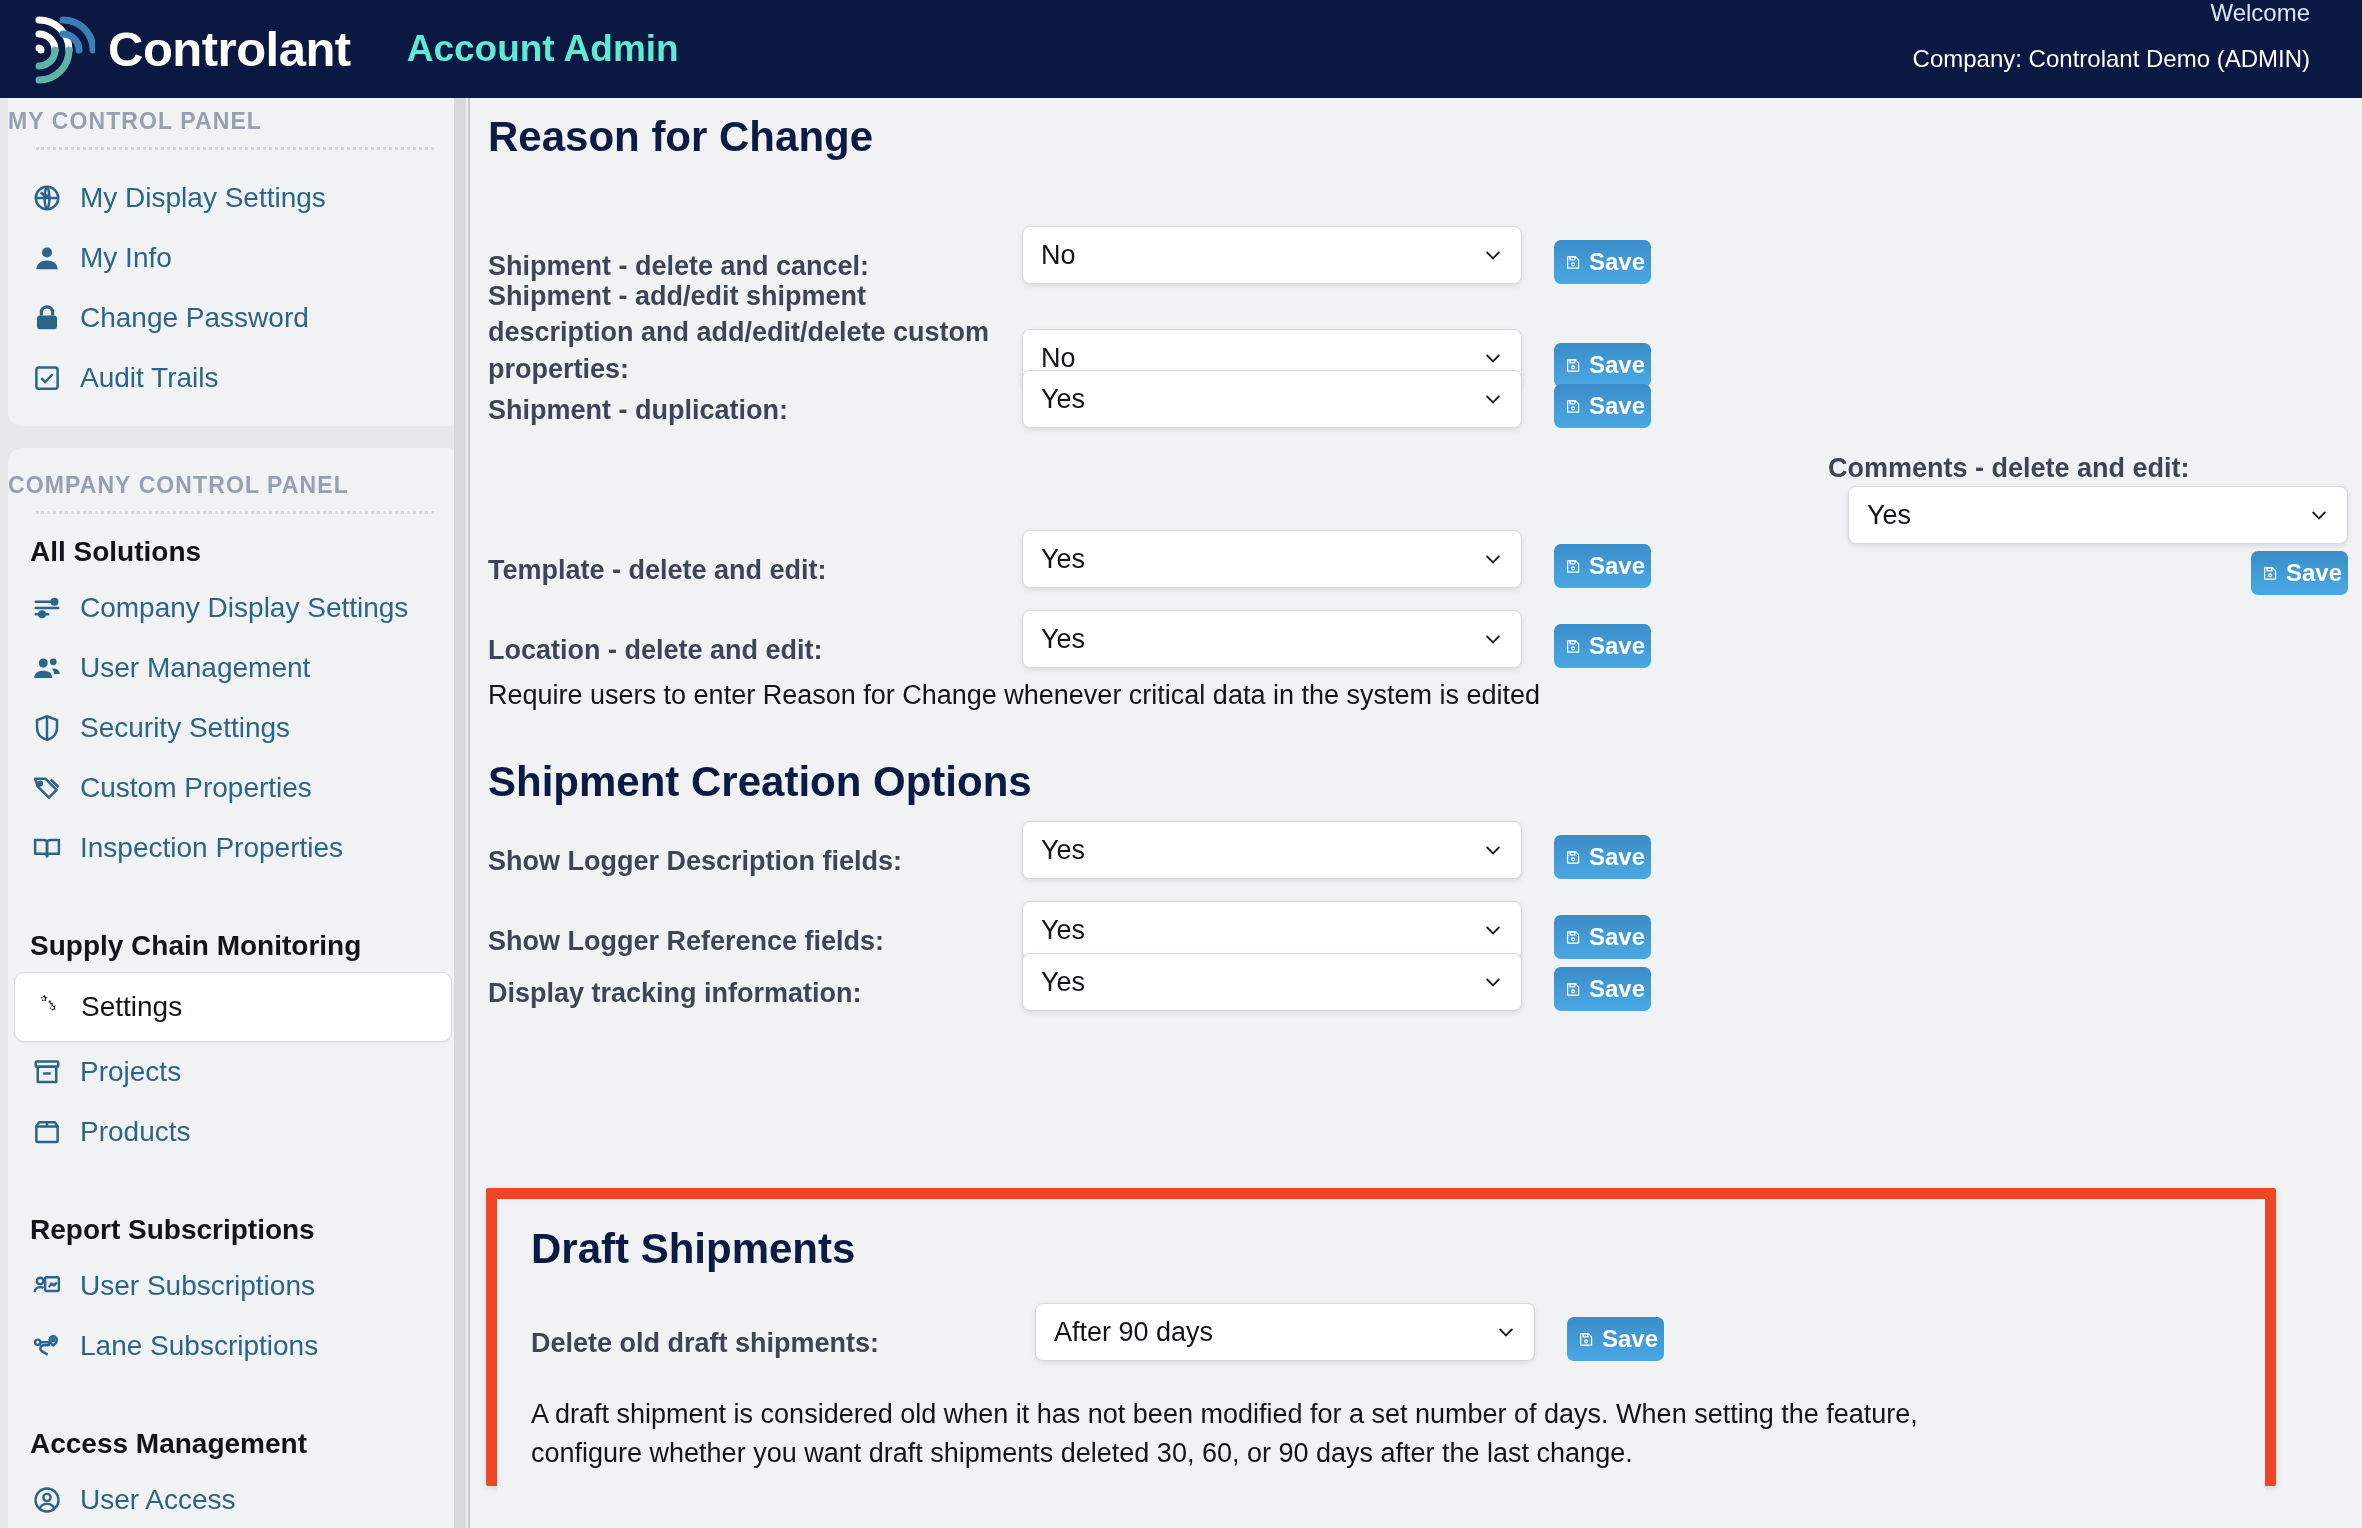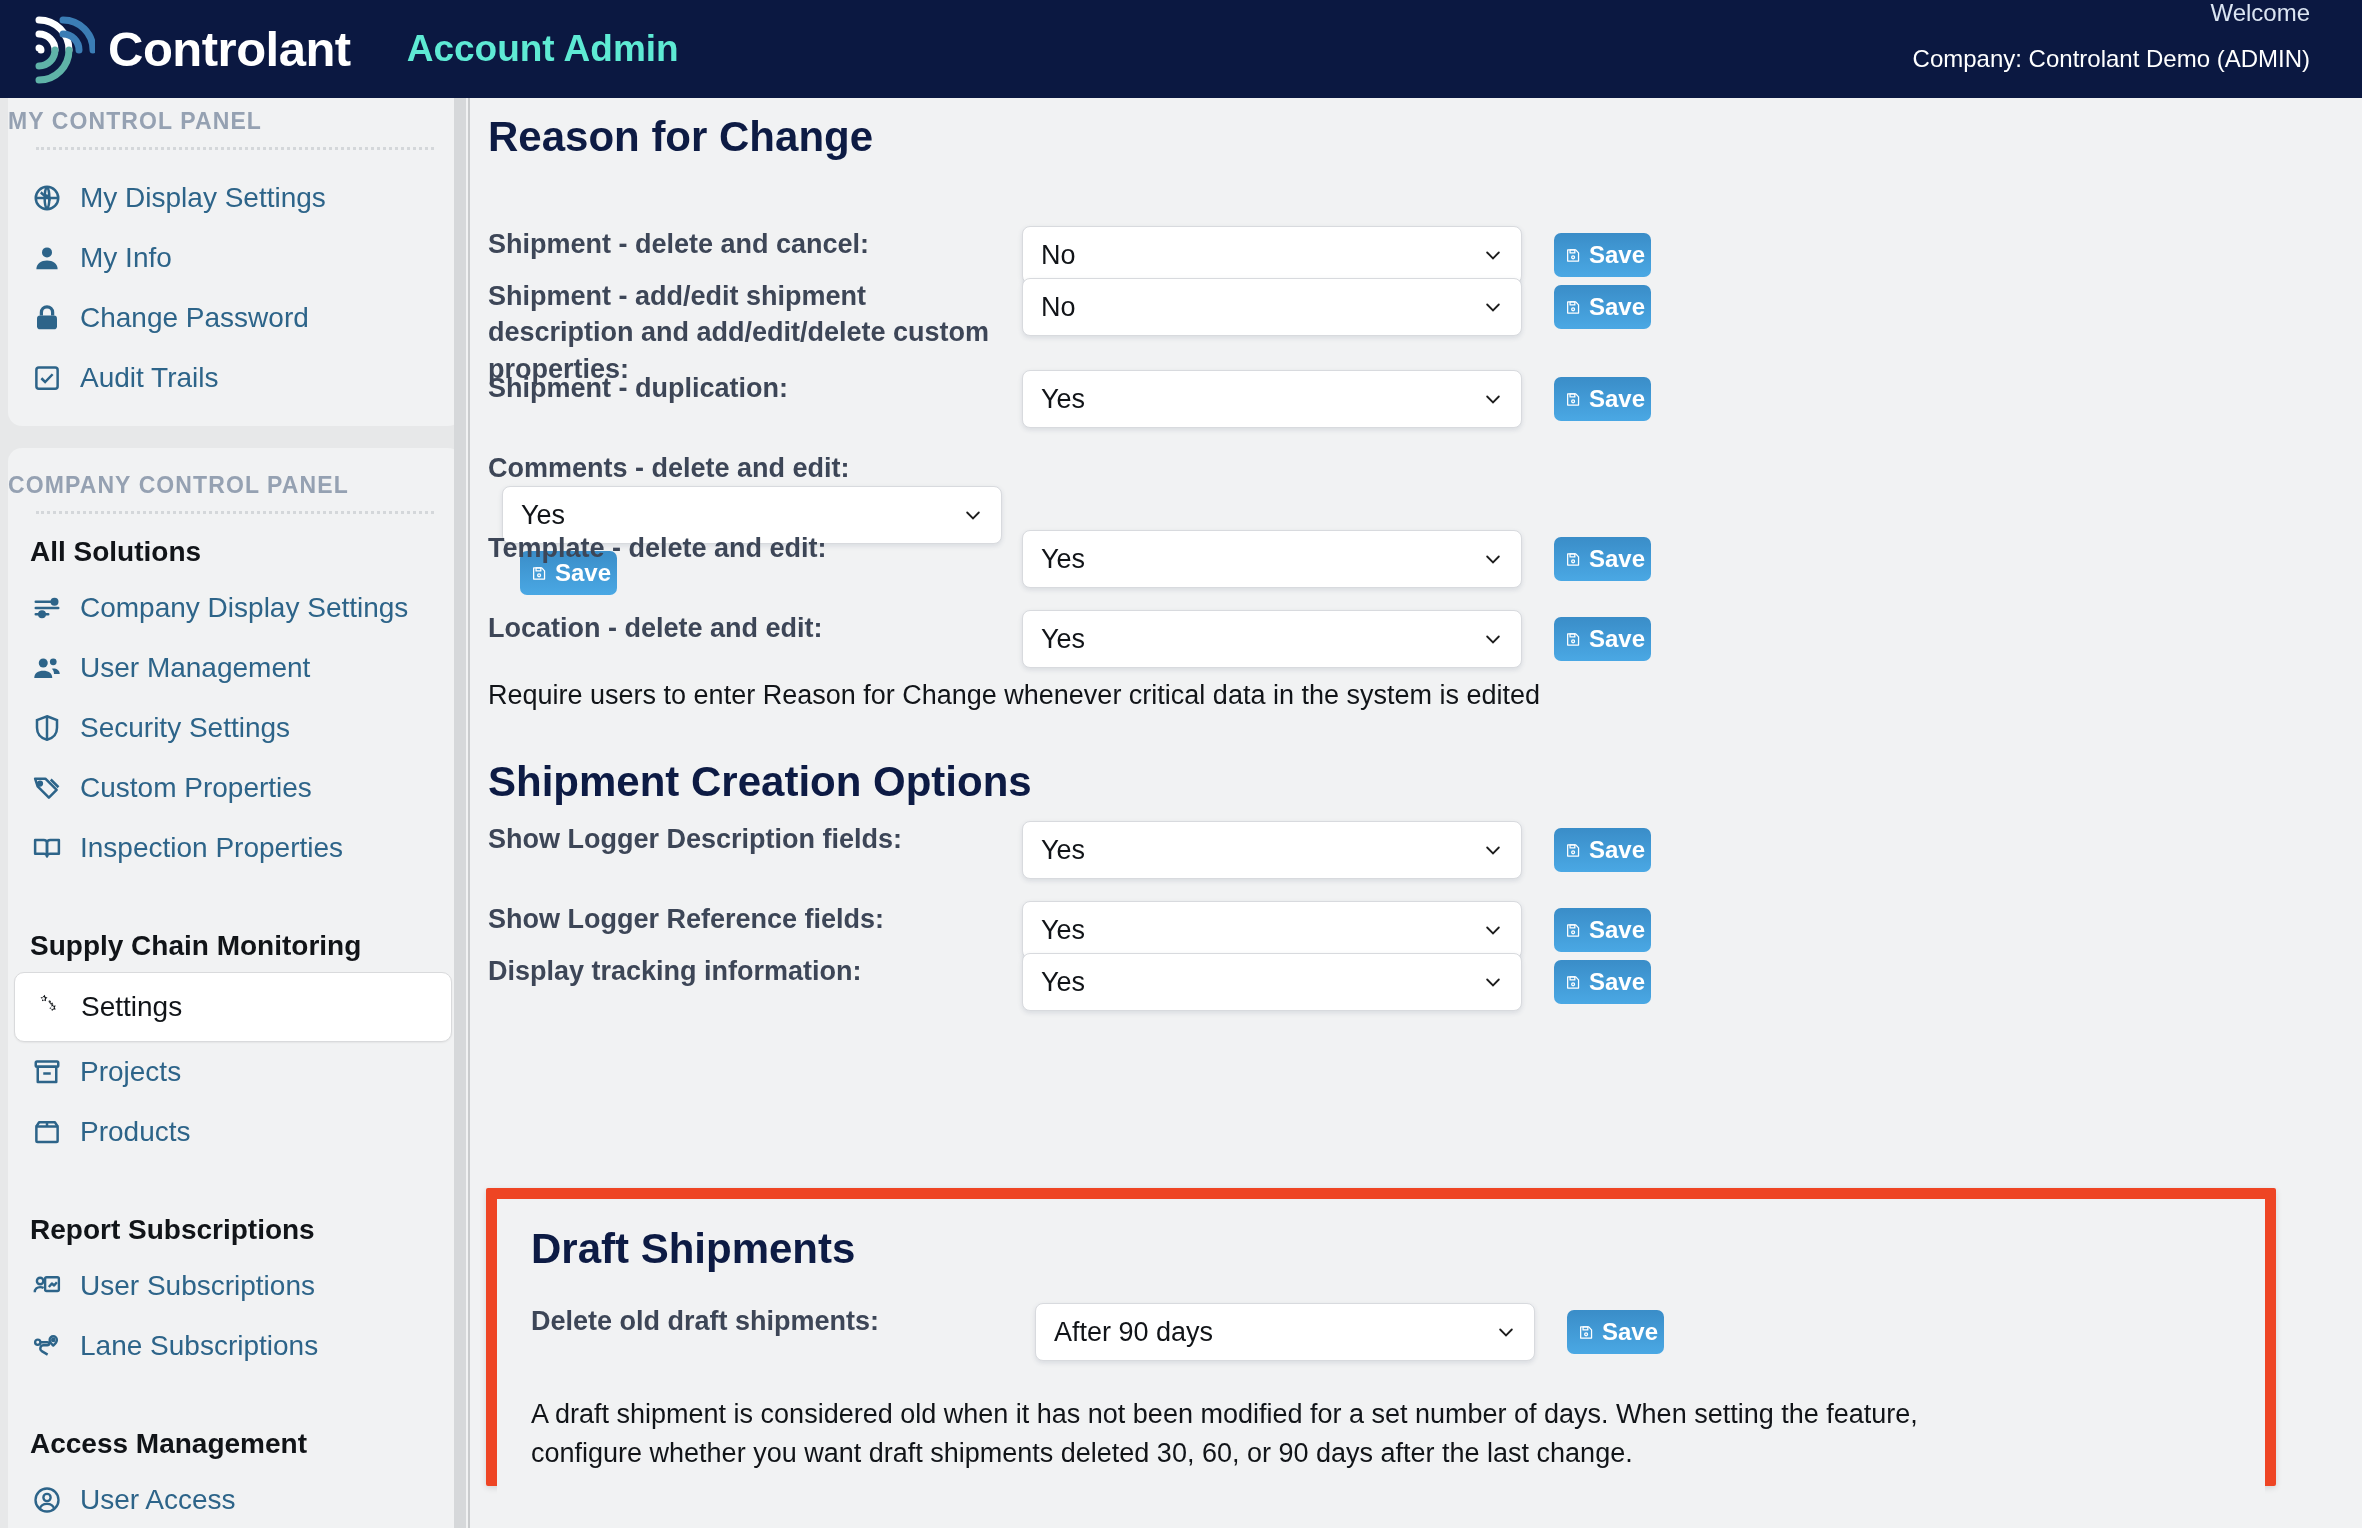--- a/index.html
+++ b/index.html
@@ -138,21 +138,21 @@
     padding: 0 0 0 0;
     overflow: hidden;
   }
   .section-title {
     color: #0d1b44;
     font-size: 42px;
     font-weight: bold;
     margin: 0;
   }
   .row {
-    display: flex; align-items: flex-start;
+    display: flex; align-items: flex-end;
   }
   .row-label {
     color: #3d4657;
     font-size: 27px;
     font-weight: bold;
     line-height: 1.35;
     width: 520px;
     flex: none;
   }
   .sel {

